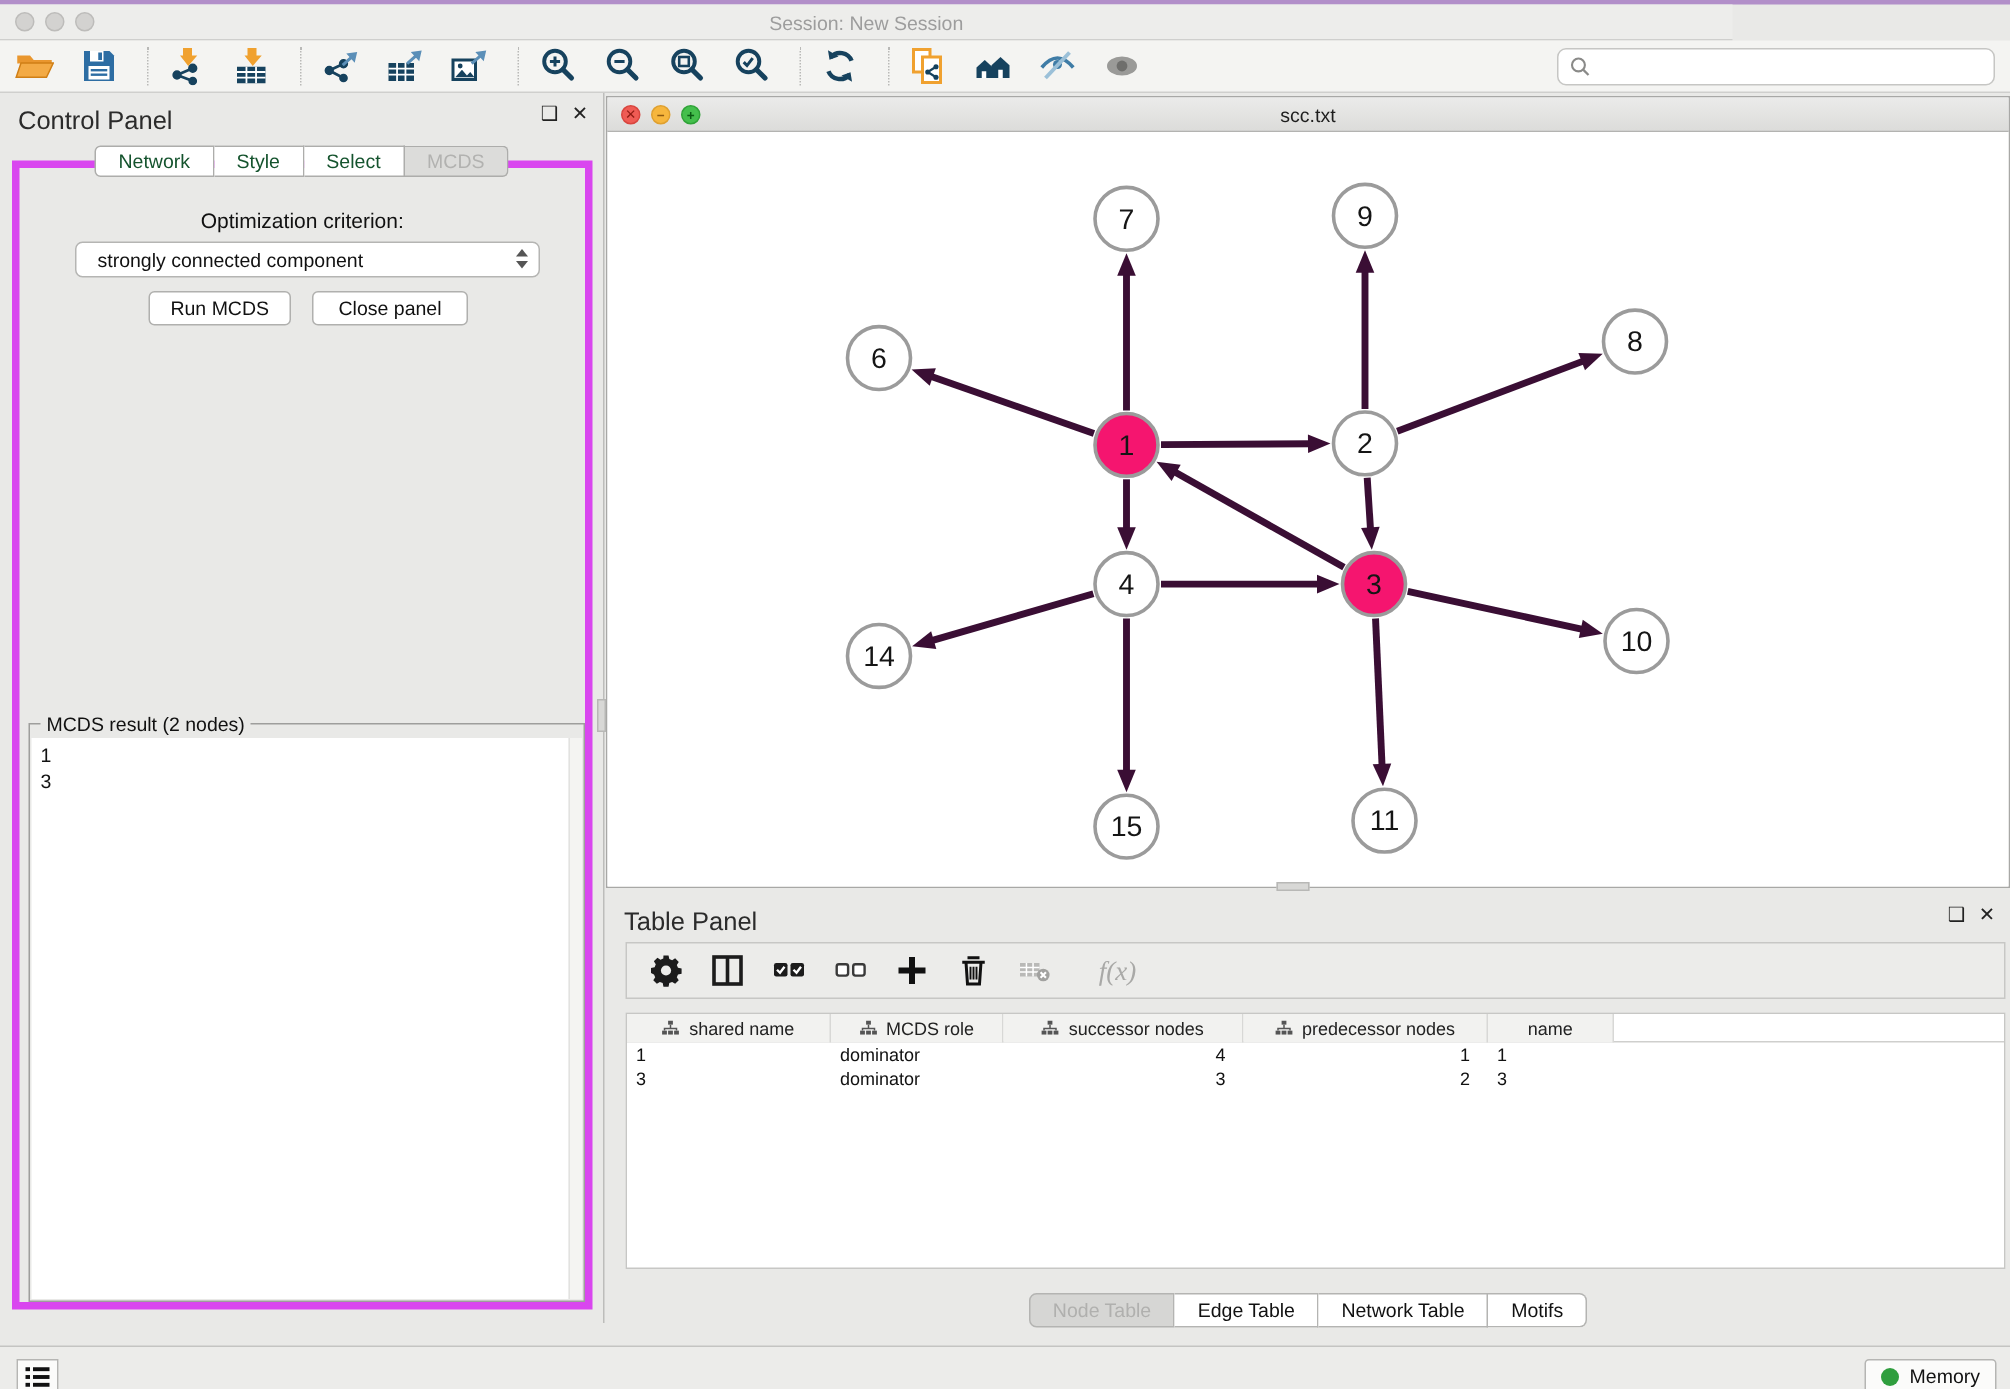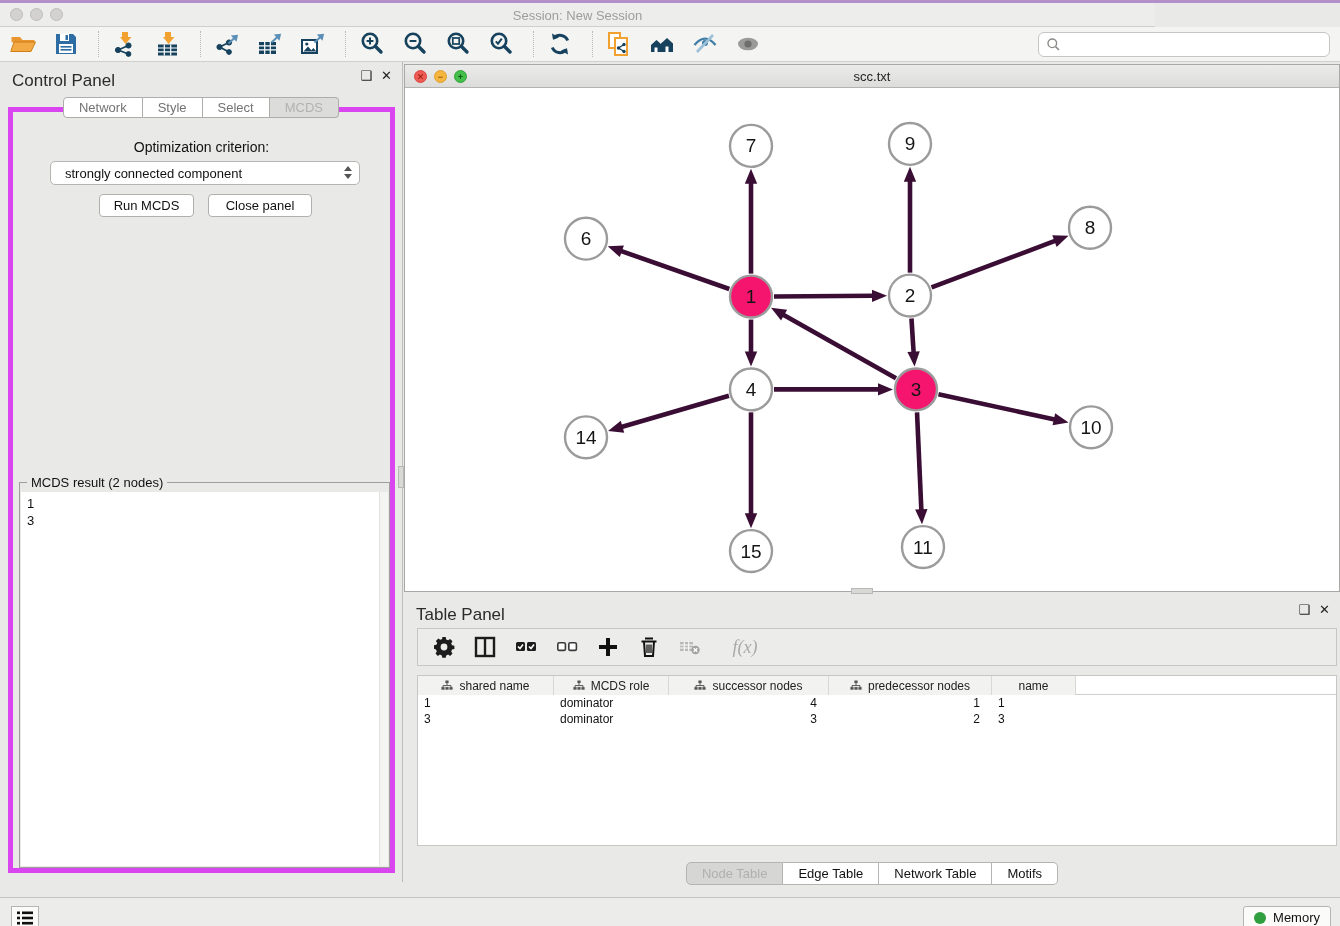--- a/index.html
+++ b/index.html
@@ -21,21 +21,21 @@
   .tsep { width:1px; height:26px; border-left:1px dotted #b9b9b7; margin:0 12px 0 3px; }
   #search-box { position:absolute; right:10px; top:5px; width:292px; height:25px; background:#fff; border:1px solid #c6c6c4; border-radius:6px; display:flex; align-items:center; padding-left:7px; }
   #search-box input { border:none; outline:none; flex:1; font-size:13px; height:20px; background:transparent; }
 
   
   #control { position:absolute; left:0; top:62px; width:403px; height:820px; background:#e9e9e7; border-right:1px solid #bdbdbb; }
   .panel-title { position:absolute; left:12px; top:9px; font-size:17px; color:#2b2b2b; }
   .wicons { position:absolute; right:10px; top:6px; display:flex; gap:9px; }
   .wicon { font-size:13px; color:#222; line-height:15px; cursor:default; }
   #ctl-tabs { position:absolute; left:0; right:0; top:35px; display:flex; justify-content:center; z-index:2; }
-  .ctab { height:21px; line-height:19px; padding:0 15px; background:#fff; border:1px solid #adadab; border-left:none; font-size:13px; color:#737373; cursor:default; }
+  .ctab { height:21px; line-height:19px; padding:0 15px; background:#fff; border:1px solid #adadab; border-left:none; font-size:13px; color:#14532d; cursor:default; }
   .ctab:first-child { border-left:1px solid #adadab; border-radius:4px 0 0 4px; }
   .ctab:last-child { border-radius:0 4px 4px 0;text-align:right; }
   .ctab.selected { background:#dcdcda; color:#b2b2b0; }
   #ctl-body { position:absolute; left:8px; top:45px; width:387px; height:766px; border:5px solid #d946ef; }
   #opt-label { position:absolute; left:0; right:0; top:27px; text-align:center; font-size:14px; color:#111; }
   #criterion { position:absolute; left:37px; top:49px; width:310px; height:24px; background:#fff; border:1px solid #b5b5b3; border-radius:5px; display:flex; align-items:center; padding:0 26px 0 14px; font-size:13px; color:#111; }
   #criterion .stepper { position:absolute; right:7px; top:4px; display:flex; flex-direction:column; gap:3px; }
   #criterion .stepper i { display:block; width:0; height:0; border-left:4px solid transparent; border-right:4px solid transparent; }
   #criterion .stepper .up { border-bottom:5px solid #555; }
   #criterion .stepper .dn { border-top:5px solid #555; }

